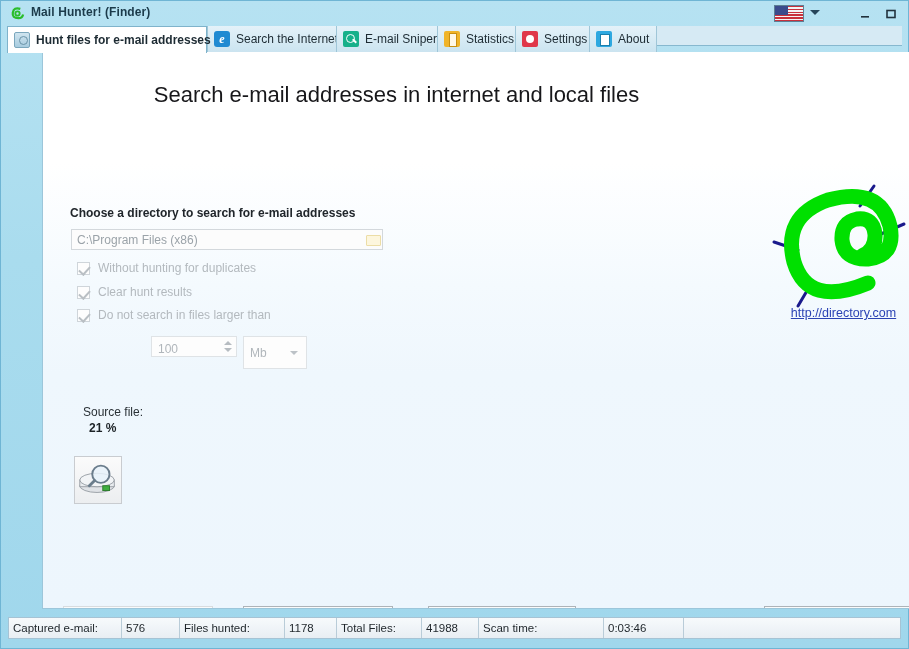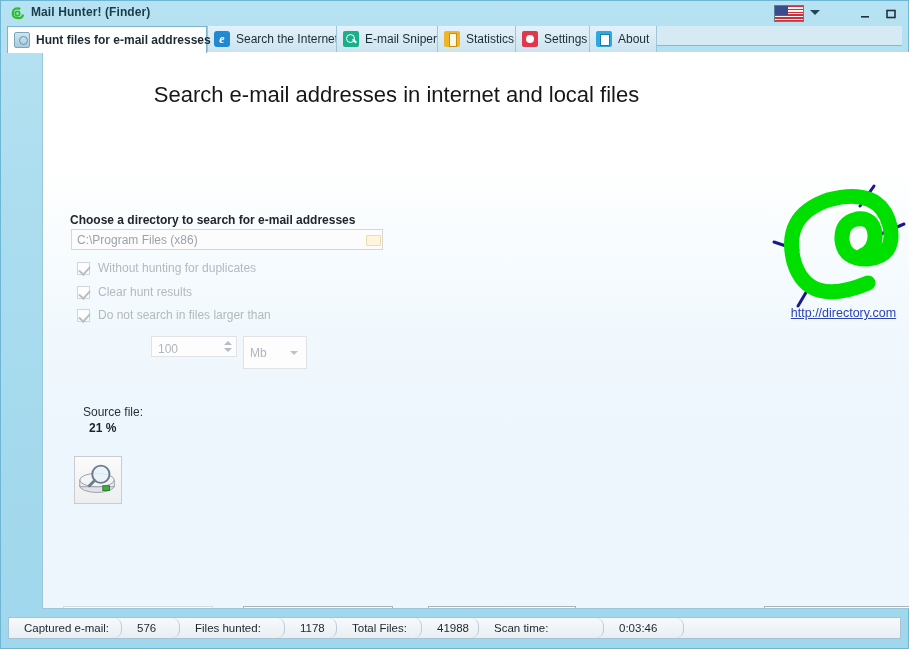--- a/index.html
+++ b/index.html
@@ -133,21 +133,21 @@
   #page-title {
     position: absolute; left: 0; top: 30px;
     width: 707px;
     text-align: center;
     font-size: 22px; color: #17171a;
     white-space: nowrap;
   }
 
   
   #dir-label {
-    position: absolute; left: 27px; top: 161px;
+    position: absolute; left: 27px; top: 154px;
     font-size: 12px; font-weight: bold; color: #20262b;
   }
   #dir-field {
     position: absolute; left: 28px; top: 177px;
     width: 312px; height: 21px;
     background: #fcfcfc;
     border: 1px solid #d3d8dc;
     display: flex; align-items: center; gap: 20px;
   }
   #dir-value {
@@ -273,24 +273,23 @@
   #statusbar {
     position: absolute; left: 7px; top: 616px;
     width: 893px; height: 22px;
     background: linear-gradient(180deg,#f7fafc,#e8eef3);
     border: 1px solid #a6c3d4;
     display: flex; align-items: stretch;
     font-size: 11.5px; color: #1e252a;
   }
   .sb-cell {
     display: flex; align-items: center;
-    padding-left: 15px;
+    padding-left: 4px;
     border-right: 1px solid #b9ccd8;
     white-space: nowrap;
-    border-radius: 8px;
   }
   .sb-end { flex: 1; border-right: none; }
 </style>
 </head>
 <body>
 
 <div id="window">
 
   <div id="titlebar">
     <svg id="title-icon" viewBox="0 0 16 16">

